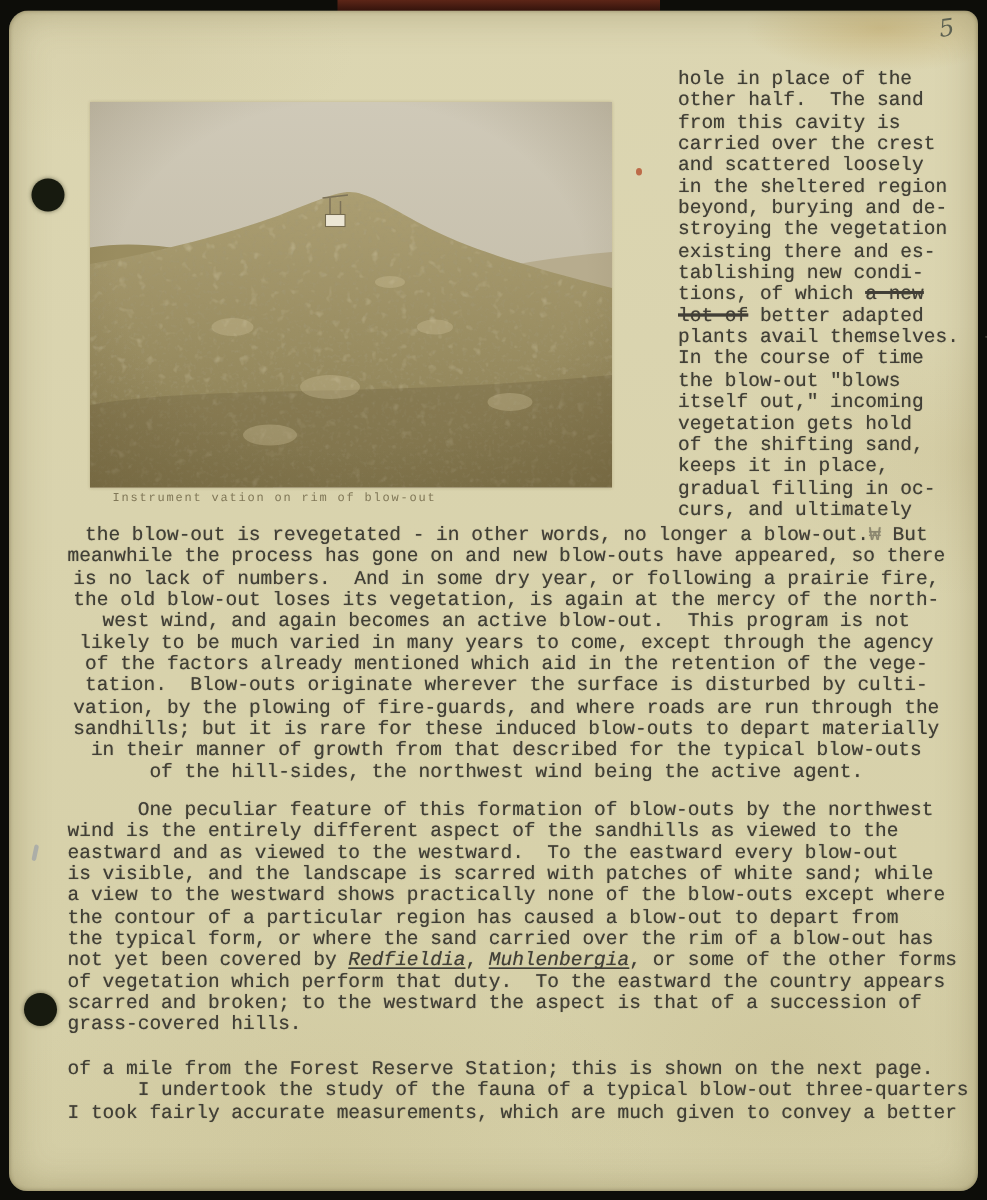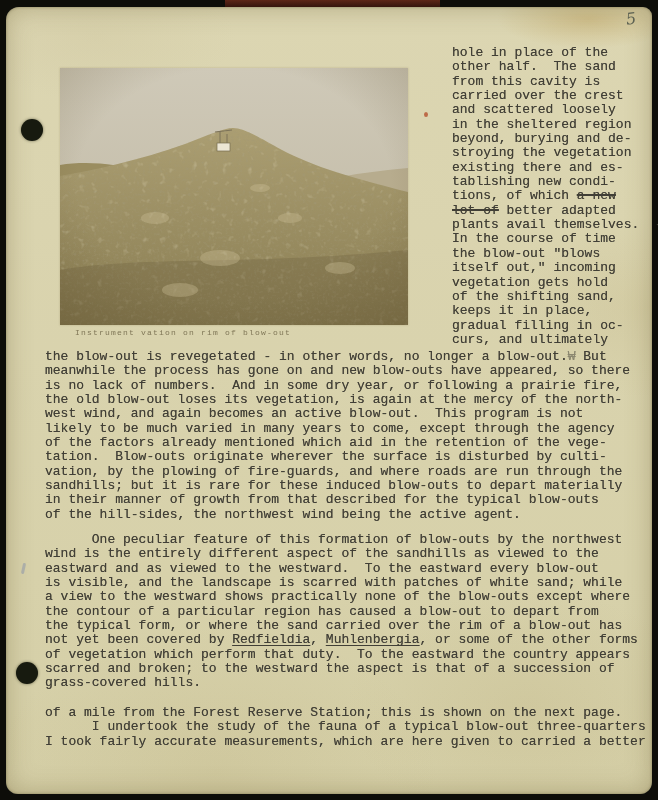--- a/index.html
+++ b/index.html
@@ -53,26 +53,26 @@
   .page-number{
     position:absolute;left:620px;top:2px;
     font-family:"DejaVu Serif","Liberation Serif",serif;
     font-style:italic;font-size:16px;color:#5c6152;transform:rotate(-8deg);
   }
   .tblock{
     position:absolute;color:#413f36;font-size:13px;line-height:14.35px;
     white-space:pre;text-shadow:0 0 .6px rgba(65,62,52,.7);
   }
   .col{left:446px;top:39px;}
-  .p1{left:39px;top:343px;}
+  .p1{left:39px;top:343px;text-align:center;}
   .p2{left:39px;top:526px;}
   .p3{left:39px;top:699px;}
   .tline{white-space:pre;}
   .strike{text-decoration:line-through;text-decoration-thickness:1.5px;}
-  .underline{text-decoration:underline;text-underline-offset:2px;}
+  .underline{text-decoration:underline;text-underline-offset:2px;font-style:italic;}
   .faint{opacity:.5;}
 </style>
 </head>
 <body>
 
 <div class="binding-stain"></div>
 
 <div class="page">
 
   <div class="page-number">5</div>
@@ -131,15 +131,15 @@
       </g>
       <rect x="0" y="0" width="348" height="257" fill="url(#vigG)"></rect>
     </svg>
   </div>
 
   <div class="photo-caption">Instrument vation on rim of blow-out</div>
 
   <div class="tblock col"><div class="tline">hole in place of the</div><div class="tline">other half.  The sand</div><div class="tline">from this cavity is</div><div class="tline">carried over the crest</div><div class="tline">and scattered loosely</div><div class="tline">in the sheltered region</div><div class="tline">beyond, burying and de-</div><div class="tline">stroying the vegetation</div><div class="tline">existing there and es-</div><div class="tline">tablishing new condi-</div><div class="tline">tions, of which <span class="strike">a new</span></div><div class="tline"><span class="strike">lot of</span> better adapted</div><div class="tline">plants avail themselves.  -</div><div class="tline">In the course of time</div><div class="tline">the blow-out "blows</div><div class="tline">itself out," incoming</div><div class="tline">vegetation gets hold</div><div class="tline">of the shifting sand,</div><div class="tline">keeps it in place,</div><div class="tline">gradual filling in oc-</div><div class="tline">curs, and ultimately</div></div>
   <div class="tblock p1"><div class="tline">the blow-out is revegetated - in other words, no longer a blow-out.<span class="faint">₩</span> But</div><div class="tline">meanwhile the process has gone on and new blow-outs have appeared, so there</div><div class="tline">is no lack of numbers.  And in some dry year, or following a prairie fire,</div><div class="tline">the old blow-out loses its vegetation, is again at the mercy of the north-</div><div class="tline">west wind, and again becomes an active blow-out.  This program is not</div><div class="tline">likely to be much varied in many years to come, except through the agency</div><div class="tline">of the factors already mentioned which aid in the retention of the vege-</div><div class="tline">tation.  Blow-outs originate wherever the surface is disturbed by culti-</div><div class="tline">vation, by the plowing of fire-guards, and where roads are run through the</div><div class="tline">sandhills; but it is rare for these induced blow-outs to depart materially</div><div class="tline">in their manner of growth from that described for the typical blow-outs</div><div class="tline">of the hill-sides, the northwest wind being the active agent.</div></div>
   <div class="tblock p2"><div class="tline">      One peculiar feature of this formation of blow-outs by the northwest</div><div class="tline">wind is the entirely different aspect of the sandhills as viewed to the</div><div class="tline">eastward and as viewed to the westward.  To the eastward every blow-out</div><div class="tline">is visible, and the landscape is scarred with patches of white sand; while</div><div class="tline">a view to the westward shows practically none of the blow-outs except where</div><div class="tline">the contour of a particular region has caused a blow-out to depart from</div><div class="tline">the typical form, or where the sand carried over the rim of a blow-out has</div><div class="tline">not yet been covered by <span class="underline">Redfieldia</span>, <span class="underline">Muhlenbergia</span>, or some of the other forms</div><div class="tline">of vegetation which perform that duty.  To the eastward the country appears</div><div class="tline">scarred and broken; to the westward the aspect is that of a succession of</div><div class="tline">grass-covered hills.</div></div>
-  <div class="tblock p3"><div class="tline">of a mile from the Forest Reserve Station; this is shown on the next page.</div><div class="tline">      I undertook the study of the fauna of a typical blow-out three-quarters</div><div class="tline">I took fairly accurate measurements, which are here given to carried a better</div></div>
+  <div class="tblock p3"><div class="tline">of a mile from the Forest Reserve Station; this is shown on the next page.</div><div class="tline">      I undertook the study of the fauna of a typical blow-out three-quarters</div><div class="tline">I took fairly accurate measurements, which are much given to convey a better</div></div>
 
 </div>
 
 </body></html>

